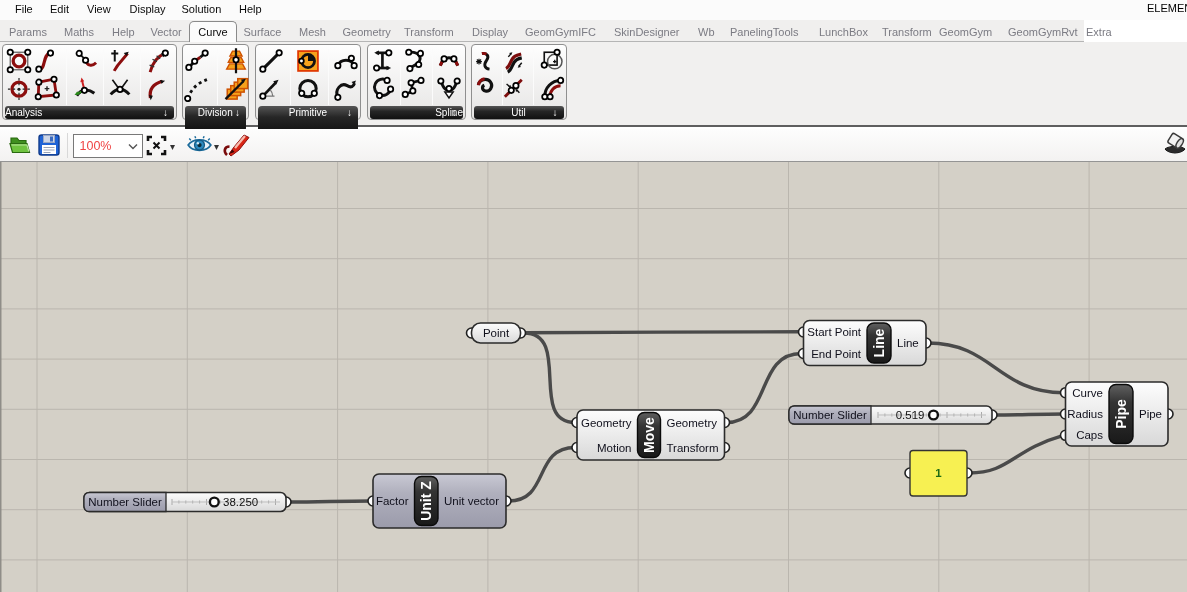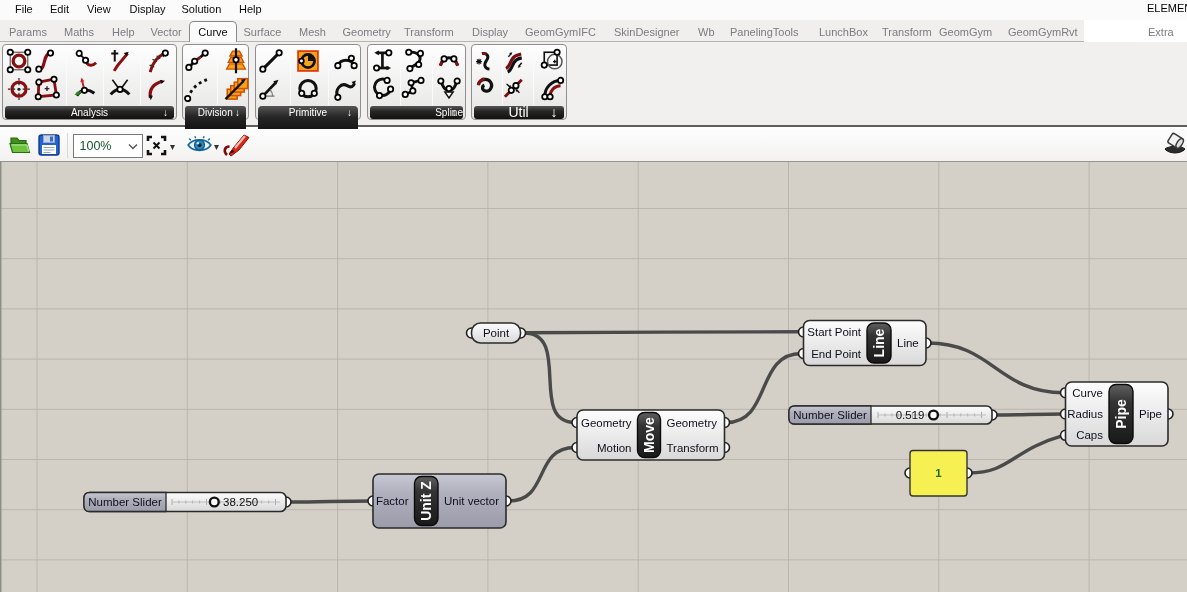--- a/index.html
+++ b/index.html
@@ -24,48 +24,48 @@
     <span style="position:absolute;left:404px;top:6px">Transform</span>
     <span style="position:absolute;left:472px;top:6px">Display</span>
     <span style="position:absolute;left:525px;top:6px">GeomGymIFC</span>
     <span style="position:absolute;left:614px;top:6px">SkinDesigner</span>
     <span style="position:absolute;left:698px;top:6px">Wb</span>
     <span style="position:absolute;left:730px;top:6px">PanelingTools</span>
     <span style="position:absolute;left:819px;top:6px">LunchBox</span>
     <span style="position:absolute;left:882px;top:6px">Transform</span>
     <span style="position:absolute;left:939px;top:6px">GeomGym</span>
     <span style="position:absolute;left:1008px;top:6px">GeomGymRvt</span>
-    <span style="position:absolute;left:1148px;top:6px">Extra</span>
+    <span style="position:absolute;left:1086px;top:6px">Extra</span>
 <div style="position:absolute;left:189px;top:1px;width:48px;height:21px;background:#fbfbfb;border:1px solid #8a8a8a;border-bottom:none;border-radius:5px 5px 0 0;color:#0a0a0a;text-align:center;line-height:20px">Curve</div>
 </div>
 <div style="position:absolute;left:0;top:42px;width:1187px;height:85px;background:#f1f0ef;border-bottom:2px solid #5f5f5f">
 <div style="position:absolute;left:2px;top:2px;width:175px;height:76px;border:1px solid #8f8f8f;border-radius:4px;background:linear-gradient(#fefefe,#e6e5e4);box-sizing:border-box">
       <div style="position:absolute;left:63px;top:4px;width:1px;height:56px;background:#d6d5d4;border-right:1px solid #fbfbfb"></div>
       <div style="position:absolute;left:100px;top:4px;width:1px;height:56px;background:#d6d5d4;border-right:1px solid #fbfbfb"></div>
       <div style="position:absolute;left:137px;top:4px;width:1px;height:56px;background:#d6d5d4;border-right:1px solid #fbfbfb"></div>
-      <div style="position:absolute;left:2px;right:2px;top:61px;height:13px;border-radius:3px;background:linear-gradient(#555,#262626 40%,#111);color:#fff;font-size:10px;line-height:13px;text-align:center">Analysis<span style="position:absolute;right:6px;top:0">↓</span></div>
+      <div style="position:absolute;left:2px;right:2px;top:61px;height:13px;border-radius:3px;background:linear-gradient(#555,#262626 40%,#111);color:#fff;font-size:10px;line-height:13px;">Analysis<span style="position:absolute;right:6px;top:0">↓</span></div>
     </div>
     <div style="position:absolute;left:181.5px;top:2px;width:67.5px;height:76px;border:1px solid #8f8f8f;border-radius:4px;background:linear-gradient(#fefefe,#e6e5e4);box-sizing:border-box">
       <div style="position:absolute;left:34.5px;top:4px;width:1px;height:56px;background:#d6d5d4;border-right:1px solid #fbfbfb"></div>
       <div style="position:absolute;left:2px;right:2px;top:61px;height:25px;border-radius:3px;background:linear-gradient(#555,#262626 40%,#111);color:#fff;font-size:10px;line-height:13px;text-align:center">Division<span style="position:absolute;right:6px;top:0">↓</span></div>
     </div>
     <div style="position:absolute;left:255px;top:2px;width:106px;height:76px;border:1px solid #8f8f8f;border-radius:4px;background:linear-gradient(#fefefe,#e6e5e4);box-sizing:border-box">
       <div style="position:absolute;left:34px;top:4px;width:1px;height:56px;background:#d6d5d4;border-right:1px solid #fbfbfb"></div>
       <div style="position:absolute;left:72px;top:4px;width:1px;height:56px;background:#d6d5d4;border-right:1px solid #fbfbfb"></div>
       <div style="position:absolute;left:2px;right:2px;top:61px;height:28px;border-radius:4px;background:linear-gradient(#555,#262626 40%,#111);color:#fff;font-size:10px;line-height:13px;text-align:center">Primitive<span style="position:absolute;right:6px;top:0">↓</span></div>
     </div>
     <div style="position:absolute;left:366.5px;top:2px;width:99.5px;height:76px;border:1px solid #8f8f8f;border-radius:4px;background:linear-gradient(#fefefe,#e6e5e4);box-sizing:border-box">
       <div style="position:absolute;left:32px;top:4px;width:1px;height:56px;background:#d6d5d4;border-right:1px solid #fbfbfb"></div>
       <div style="position:absolute;left:64px;top:4px;width:1px;height:56px;background:#d6d5d4;border-right:1px solid #fbfbfb"></div>
       <div style="position:absolute;left:2px;right:2px;top:61px;height:13px;border-radius:3px;background:linear-gradient(#555,#262626 40%,#111);color:#fff;font-size:10px;line-height:13px;text-align:right">Spline<span style="position:absolute;right:6px;top:0">↓</span></div>
     </div>
     <div style="position:absolute;left:470.5px;top:2px;width:96px;height:76px;border:1px solid #8f8f8f;border-radius:4px;background:linear-gradient(#fefefe,#e6e5e4);box-sizing:border-box">
       <div style="position:absolute;left:30px;top:4px;width:1px;height:56px;background:#d6d5d4;border-right:1px solid #fbfbfb"></div>
       <div style="position:absolute;left:61px;top:4px;width:1px;height:56px;background:#d6d5d4;border-right:1px solid #fbfbfb"></div>
-      <div style="position:absolute;left:2px;right:2px;top:61px;height:13px;border-radius:3px;background:linear-gradient(#555,#262626 40%,#111);color:#fff;font-size:14px;line-height:13px;text-align:center">Util<span style="position:absolute;right:6px;top:0">↓</span></div>
+      <div style="position:absolute;left:2px;right:2px;top:61px;height:13px;border-radius:3px;background:linear-gradient(#555,#262626 40%,#111);color:#fff;font-size:10px;line-height:13px;text-align:center">Util<span style="position:absolute;right:6px;top:0">↓</span></div>
     </div>
 <svg style="position:absolute;left:4.5px;top:5.0px" width="28" height="28" viewBox="0 0 24 24">
       <rect x="4.5" y="4.5" width="15" height="15" fill="none" stroke="#666" stroke-width="1.1"></rect>
       <circle cx="12" cy="12" r="5" fill="none" stroke="#8c0e0e" stroke-width="2.8"></circle>
       <circle cx="4.5" cy="4.5" r="2.3" fill="#fff" stroke="#000" stroke-width="1.5"></circle>
       <circle cx="19.5" cy="4.5" r="2.3" fill="#fff" stroke="#000" stroke-width="1.5"></circle>
       <circle cx="4.5" cy="19.5" r="2.3" fill="#fff" stroke="#000" stroke-width="1.5"></circle>
       <circle cx="19.5" cy="19.5" r="2.3" fill="#fff" stroke="#000" stroke-width="1.5"></circle>
     </svg>
     <svg style="position:absolute;left:32.5px;top:5.0px" width="28" height="28" viewBox="0 0 24 24">
@@ -276,21 +276,21 @@
 </svg>
 <svg style="position:absolute;left:37px;top:133px" width="24" height="24" viewBox="0 0 24 24">
 <rect x="2" y="2" width="20" height="20" rx="2.5" fill="#1f63d6" stroke="#123c8c" stroke-width="1.4"></rect>
 <rect x="6.5" y="2.5" width="11" height="7" fill="#cdd6e8" stroke="#9aa8c4" stroke-width="1"></rect>
 <rect x="13" y="3.5" width="3" height="5" fill="#3a6ac0"></rect>
 <rect x="5" y="12" width="14" height="9" fill="#fff"></rect>
 <path d="M6.5,14.5 h11 M6.5,17 h11 M6.5,19.5 h7" stroke="#9aa4b8" stroke-width="1"></path>
 </svg>
 <div style="position:absolute;left:67px;top:133px;width:1px;height:25px;background:#d8d8d8"></div>
 <div style="position:absolute;left:72.5px;top:133.5px;width:70px;height:24px;background:#fff;
-border:1px solid #787878;box-sizing:border-box;font-size:12.5px;color:#14532d;line-height:22px;padding-left:6px">100%<svg style="position:absolute;right:4px;top:8px" width="10" height="7" viewBox="0 0 10 7">
+border:1px solid #787878;box-sizing:border-box;font-size:12.5px;color:#ef4444;line-height:22px;padding-left:6px">100%<svg style="position:absolute;right:4px;top:8px" width="10" height="7" viewBox="0 0 10 7">
       <path d="M1,1.5 L5,5.5 L9,1.5" fill="none" stroke="#555" stroke-width="1.4"></path>
     </svg></div>
 <svg style="position:absolute;left:146px;top:135px" width="21" height="21" viewBox="0 0 21 21">
 <path d="M2,6 V2 H6 M15,2 H19 V6 M19,15 V19 H15 M6,19 H2 V15" fill="none" stroke="#111" stroke-width="2.6"></path>
 <path d="M7.5,7.5 L13.5,13.5 M13.5,7.5 L7.5,13.5" stroke="#111" stroke-width="2"></path>
 </svg>
 <div style="position:absolute;left:170px;top:141px;font-size:10px;color:#333">▾</div>
 <svg style="position:absolute;left:186px;top:134px" width="27" height="21" viewBox="0 0 25 19">
 <path d="M2,10 C6,3.5 19,3.5 23,10 C19,16.5 6,16.5 2,10 Z" fill="#e8f2fa" stroke="#1a6a9a" stroke-width="1.6"></path>
 <path d="M4.5,5.5 L3,4 M9,3.6 L8.2,1.8 M16,3.6 L16.8,1.8 M20.5,5.5 L22,4" stroke="#1a6a9a" stroke-width="1.3"></path>

